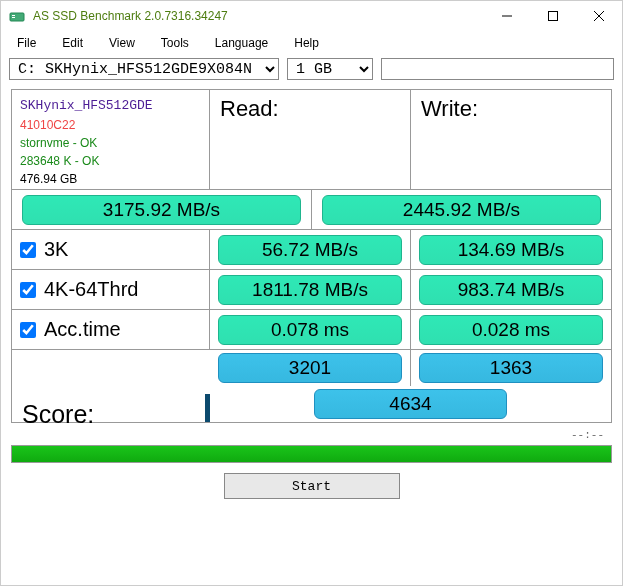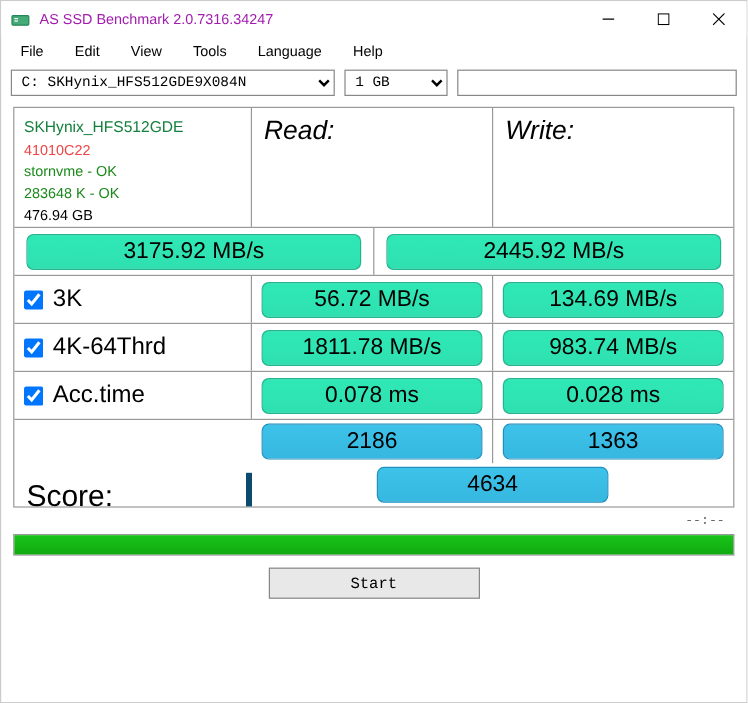--- a/index.html
+++ b/index.html
@@ -24,21 +24,21 @@
   display: flex;
   align-items: center;
   padding: 0 0 0 8px;
   background: #fff;
 }
 .titlebar .icon {
   width: 16px; height: 16px;
   margin-right: 8px;
   display: inline-flex;
 }
-.titlebar .title { flex: 1; font-size: 12px; color: #a21caf; }
+.titlebar .title { flex: 1; font-size: 12px; color: #4d7c0f; }
 .winbtns { display: flex; }
 .winbtn {
   width: 46px; height: 30px;
   display: flex; align-items: center; justify-content: center;
   color: #333; font-size: 14px;
 }
 .menubar {
   height: 24px;
   display: flex;
   align-items: center;
@@ -49,21 +49,21 @@
 .menuitem { padding: 3px 12px; }
 .toolbar {
   height: 28px;
   display: flex;
   align-items: center;
   padding: 2px 8px;
   gap: 8px;
 }
 .toolbar select, .toolbar input {
   font-family: "Courier New", monospace;
-  font-size: 12px;
+  font-size: 15px;
   height: 22px;
   border: 1px solid #888;
   background: #fff;
   padding: 0 4px;
 }
 .drive-select { width: 270px; }
 .size-select { width: 86px; }
 .toolbar input { flex: 1; font-family: inherit; }
 .content {
   margin: 6px 10px 4px 10px;
@@ -77,30 +77,29 @@
   border-bottom: 1px solid #999;
   height: 100px;
 }
 .infopanel {
   width: 198px;
   border-right: 1px solid #999;
   padding: 6px 8px;
   line-height: 1.5;
   font-size: 13px;
 }
-.infopanel .model { color: #15803d; }
+.infopanel .model { color: #4c1d95; font-family: Liberation Mono, monospace; }
 .infopanel .fw { color: #ef4444; font-size: 12px; }
 .infopanel .ok { color: #1a8a1a; font-size: 12px; }
 .infopanel .cap { color: #000; font-size: 12px; }
 .colhead {
   flex: 1;
   border-right: 1px solid #999;
   padding: 6px 10px;
   font-size: 22px;
-  font-style: italic;
 }
 .colhead:last-child { border-right: none; }
 .row {
   display: flex;
   border-bottom: 1px solid #999;
   height: 40px;
   align-items: center;
 }
 .rowlabel {
   width: 198px;
@@ -318,21 +317,21 @@
       <div class="valcell">
           <div class="badge green">0.028 ms</div>
         </div>
     </div>
 
     <div class="scorerow">
       <div class="scorelabel">Score:</div>
       <div class="scorecells">
         <div class="scoretop">
           <div class="valcell">
-              <div class="badge blue">2186</div>
+              <div class="badge blue">3201</div>
             </div>
           <div class="valcell">
               <div class="badge blue">1363</div>
             </div>
         </div>
         <div class="scorebot">
           <div class="badge blue">4634</div>
         </div>
       </div>
     </div>

